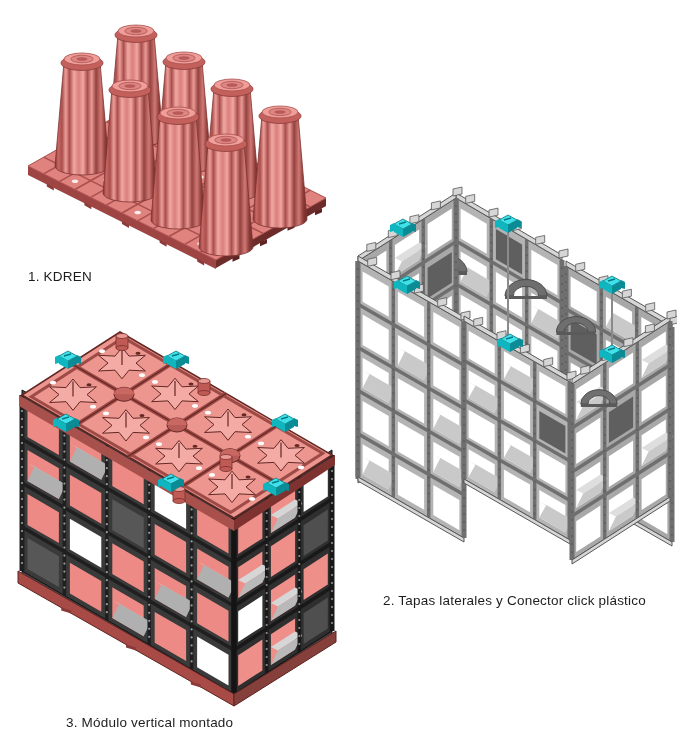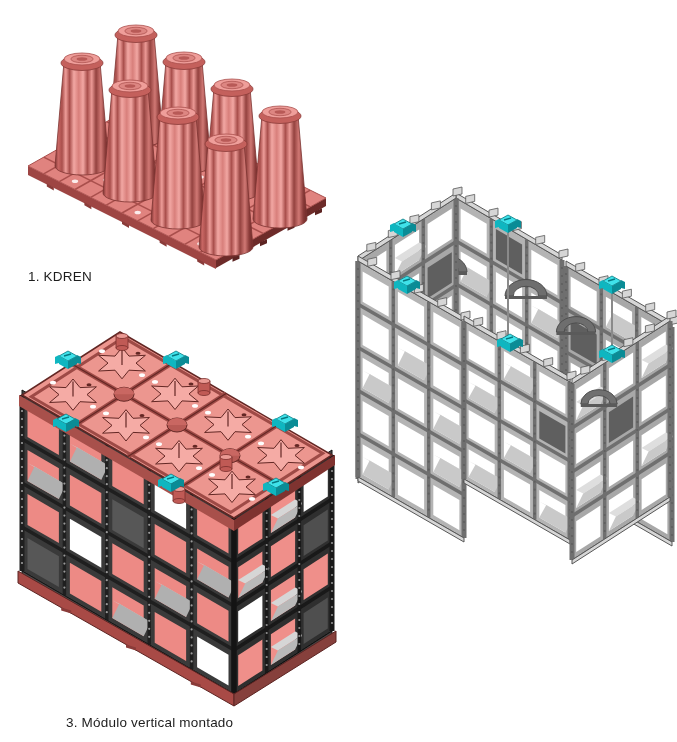--- a/index.html
+++ b/index.html
@@ -1417,14 +1417,15 @@
         <polygon points="255.0,166.0 259.0,164.0 259.0,172.0 255.0,173.0" fill="#0fb6c0"></polygon>
         <polygon points="281.0,166.0 277.0,164.0 277.0,172.0 281.0,173.0" fill="#0a8c96"></polygon>
         <polygon points="259.0,165.0 268.0,160.0 277.0,165.0 268.0,170.0" fill="#3fe2ea" stroke="#067880" stroke-width="0.8"></polygon>
         <polygon points="259.0,165.0 268.0,170.0 268.0,178.0 259.0,173.0" fill="#0fb6c0"></polygon>
         <polygon points="277.0,165.0 268.0,170.0 268.0,178.0 277.0,173.0" fill="#0a8c96"></polygon>
         <line x1="264.0" y1="165.0" x2="271.0" y2="163.0" stroke="#067880" stroke-width="1.4"></line>
       </g>
     </svg>
 
   <div class="cap" id="cap1">1. KDREN</div>
+  <div class="cap" id="cap2">2. Tapas laterales y Conector click plástico</div>
   <div class="cap" id="cap3">3. Módulo vertical montado</div>
 </div>
 
 </body></html>

